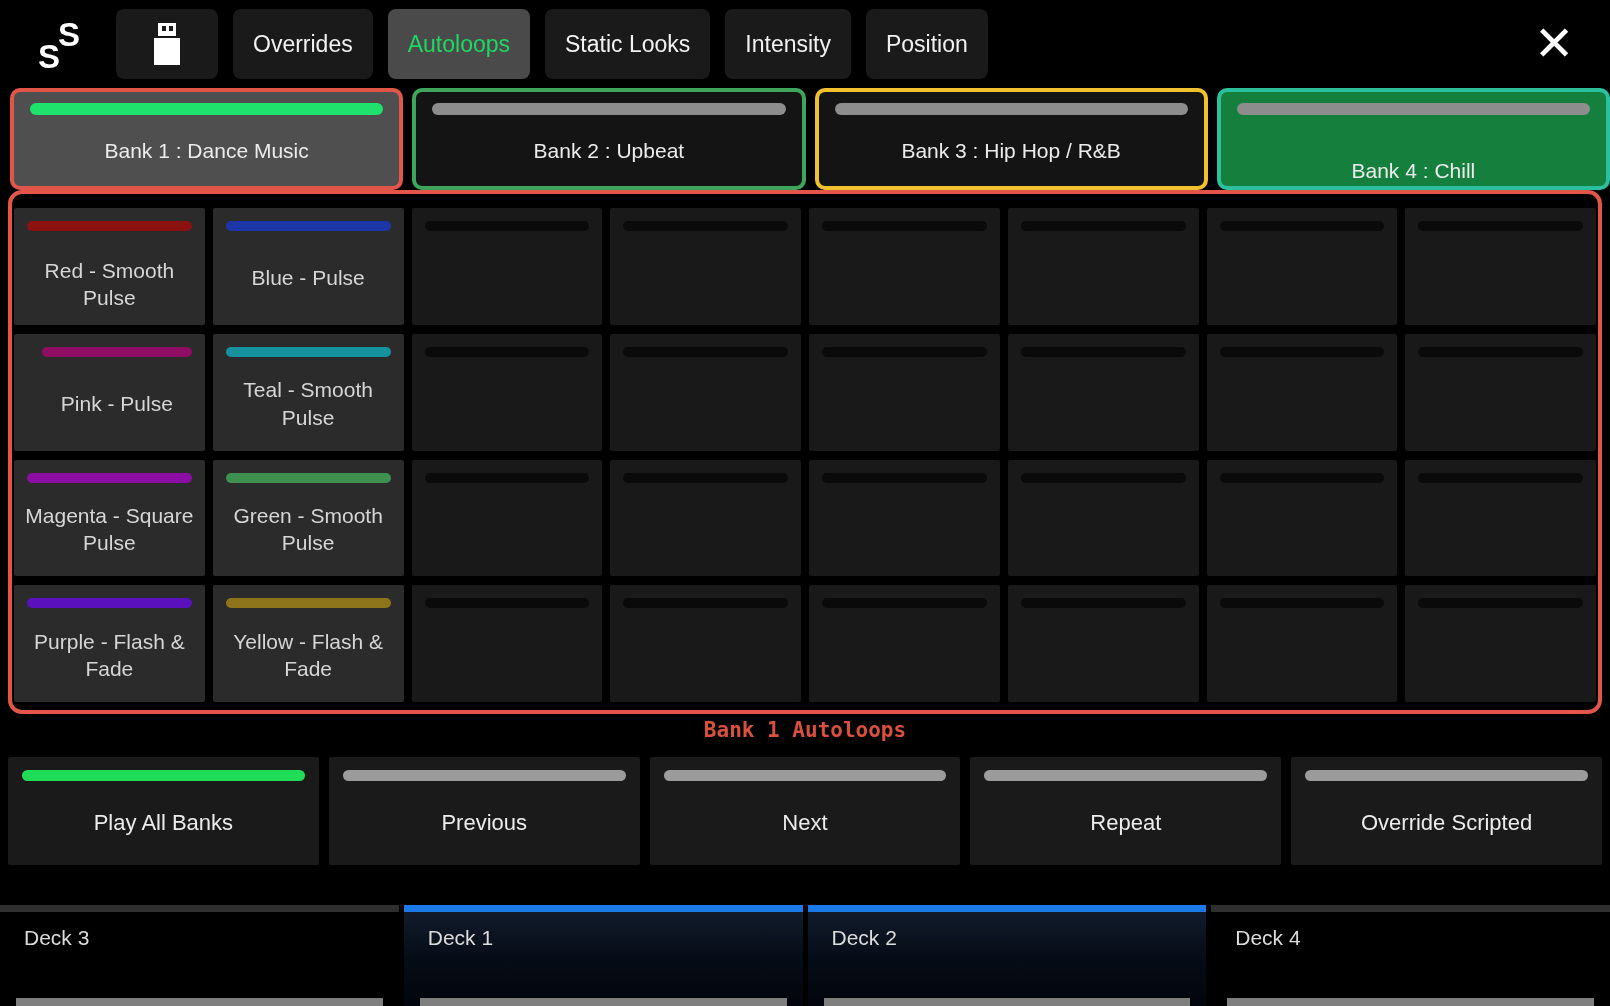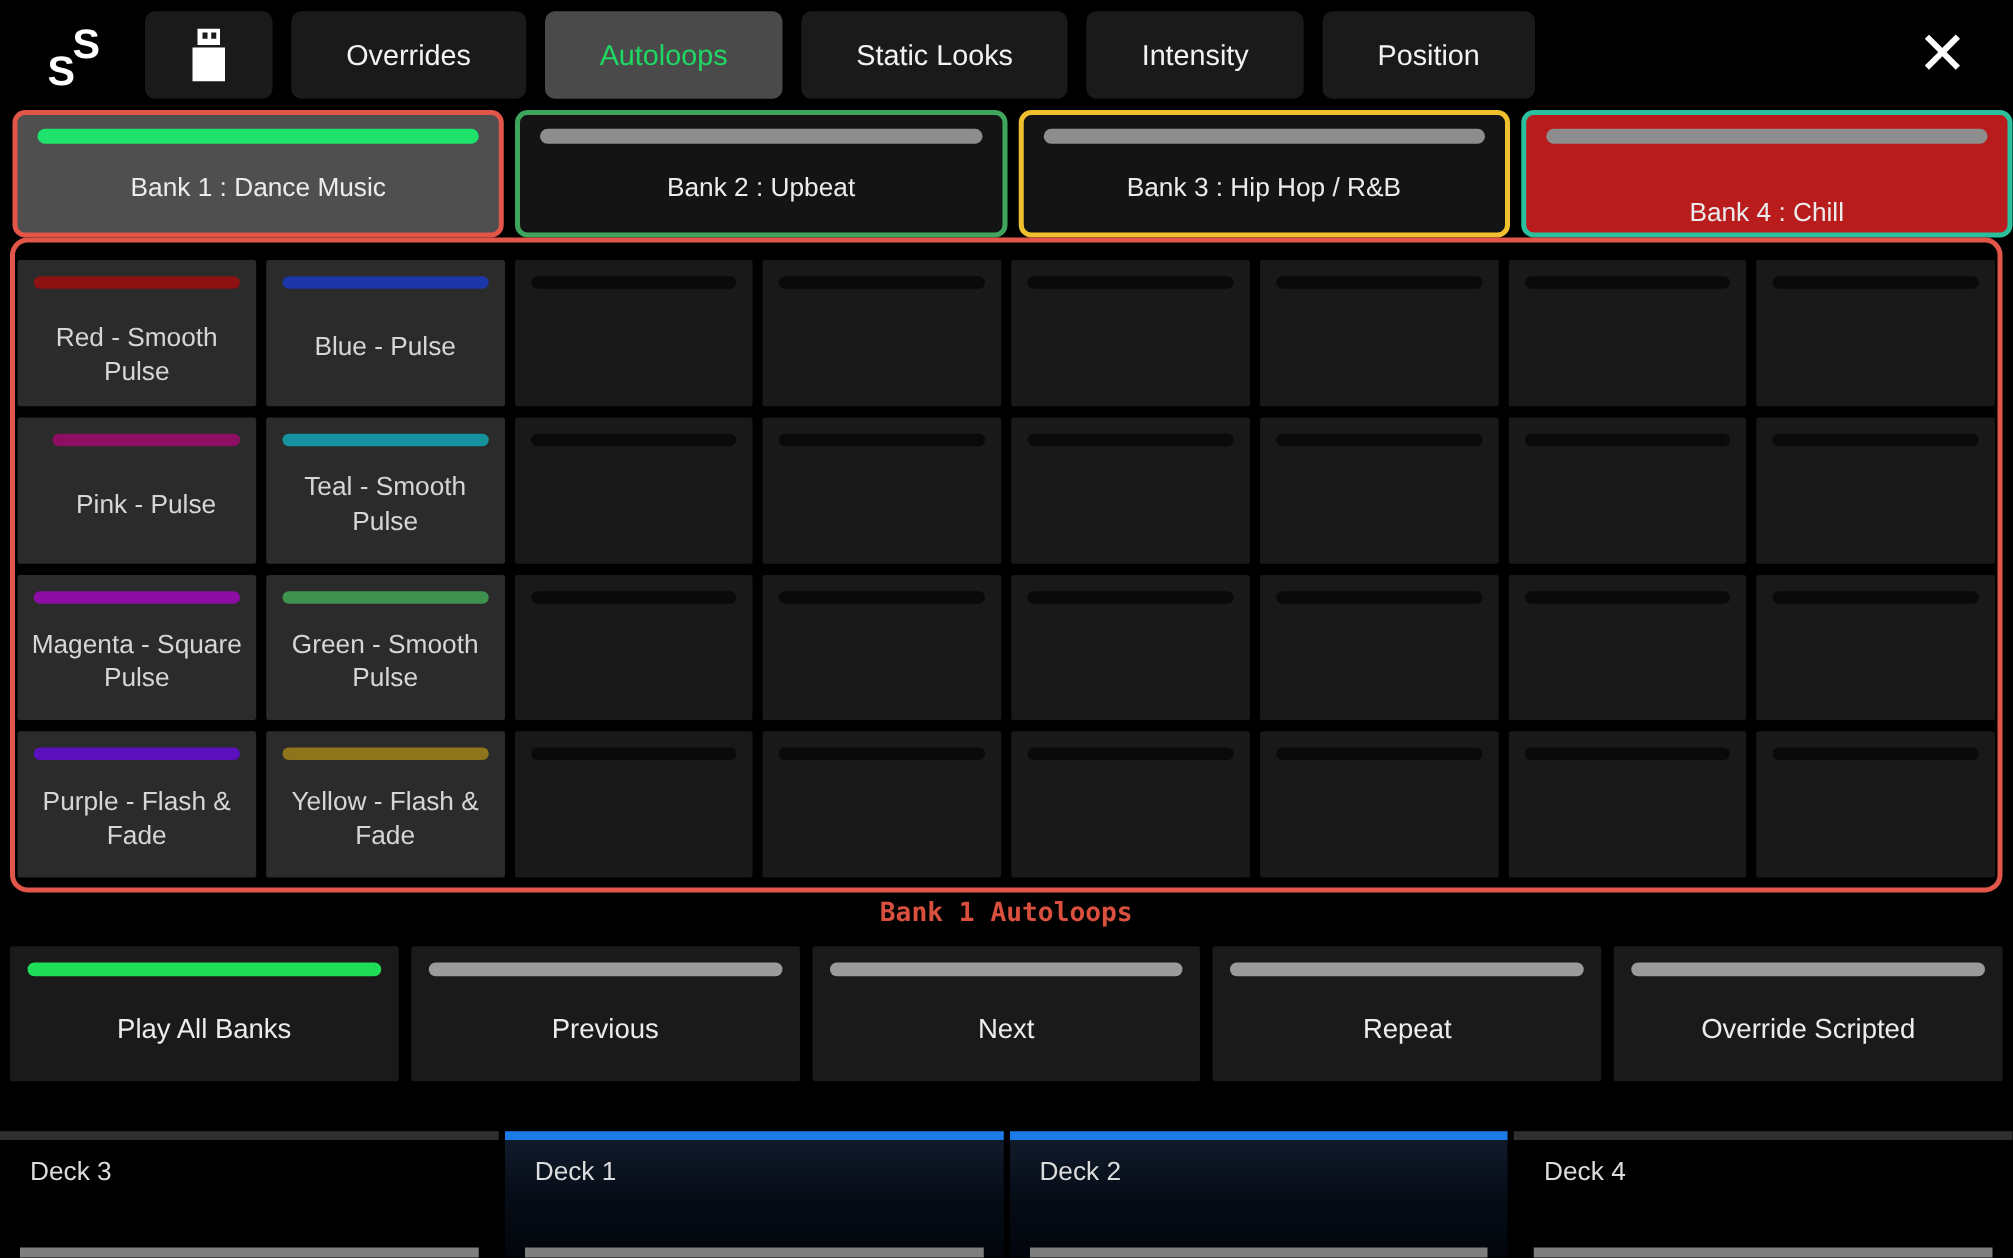--- a/index.html
+++ b/index.html
@@ -18,21 +18,21 @@
   .logo .s2{top:32px;left:38px;}
   .iconbtn{width:102px;height:70px;background:#1a1a1a;border:none;border-radius:8px;
     margin-right:15px;display:flex;align-items:center;justify-content:center;flex:0 0 auto;}
   .usb{position:relative;width:26px;height:42px;display:block;}
   .usb-conn{position:absolute;top:0;left:4px;width:18px;height:13px;background:#fff;
     display:flex;gap:3px;justify-content:center;padding-top:3px;box-sizing:border-box;}
   .usb-conn i{width:4px;height:5px;background:#1a1a1a;display:block;}
   .usb-body{position:absolute;top:15px;left:0;width:26px;height:27px;background:#fff;}
   .tabs{display:flex;gap:15px;}
   .tab{height:70px;background:#1a1a1a;border:none;border-radius:8px;color:#f2f2f2;
-    font-size:23px;padding:0 44px;font-family:inherit;white-space:nowrap;}
+    font-size:23px;padding:0 20px;font-family:inherit;white-space:nowrap;}
   .tab.active{background:#4a4a4a;color:var(--c-active_tab_green,#1fd763);}
   .closebtn{margin-left:auto;margin-right:26px;background:none;border:none;color:#fff;
     font-size:48px;font-weight:100;width:60px;height:70px;line-height:66px;padding:0;}
 
   
   .banks{position:absolute;top:88px;left:10px;right:0;height:102px;
     display:grid;grid-template-columns:repeat(4,1fr);gap:9px;}
   .bank{border:4px solid #444;border-radius:10px;background:#141414;display:flex;
     flex-direction:column;padding:0;font-family:inherit;box-sizing:border-box;}
   .bank-bar{height:12px;border-radius:6px;margin:11px 16px 0;background:#8d8d8d;}
@@ -130,21 +130,21 @@
     <button class="bank" style="border-color: rgb(63, 164, 92); background: rgb(20, 20, 20);">
       <span class="bank-bar" style="background: rgb(141, 141, 141);"></span>
       <span class="bank-label">Bank 2 : Upbeat</span>
     </button>
 
     <button class="bank" style="border-color: rgb(240, 192, 47); background: rgb(20, 20, 20);">
       <span class="bank-bar" style="background: rgb(141, 141, 141);"></span>
       <span class="bank-label">Bank 3 : Hip Hop / R&amp;B</span>
     </button>
 
-    <button class="bank" style="border-color: rgb(42, 191, 157); background: #b91c1c; gap: 40px;">
+    <button class="bank" style="border-color: rgb(42, 191, 157); background: #15803d; gap: 40px;">
       <span class="bank-bar" style="background: rgb(141, 141, 141);"></span>
       <span class="bank-label">Bank 4 : Chill</span>
     </button>
   </div>
 
 <div class="loopgrid-wrap">
   <div class="loopgrid">
 
       <button class="cell" style="background: rgb(43, 43, 43); gap: 12px;">
         <span class="cell-bar" style="background: rgb(140, 17, 17);"></span>

